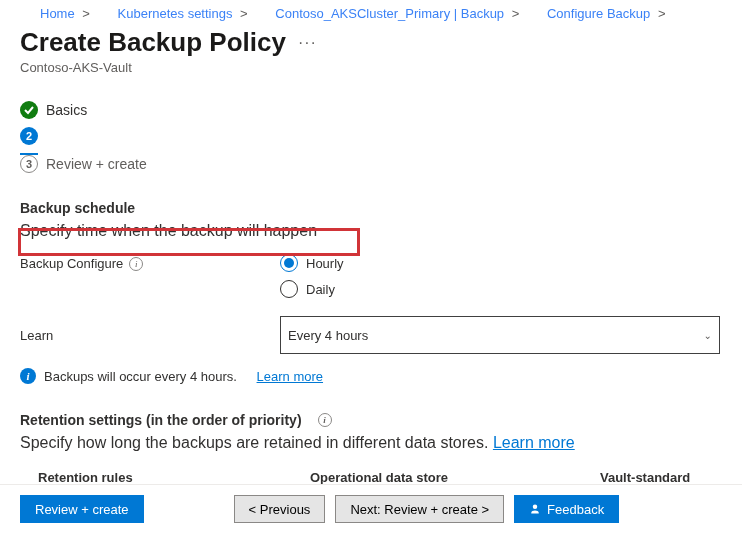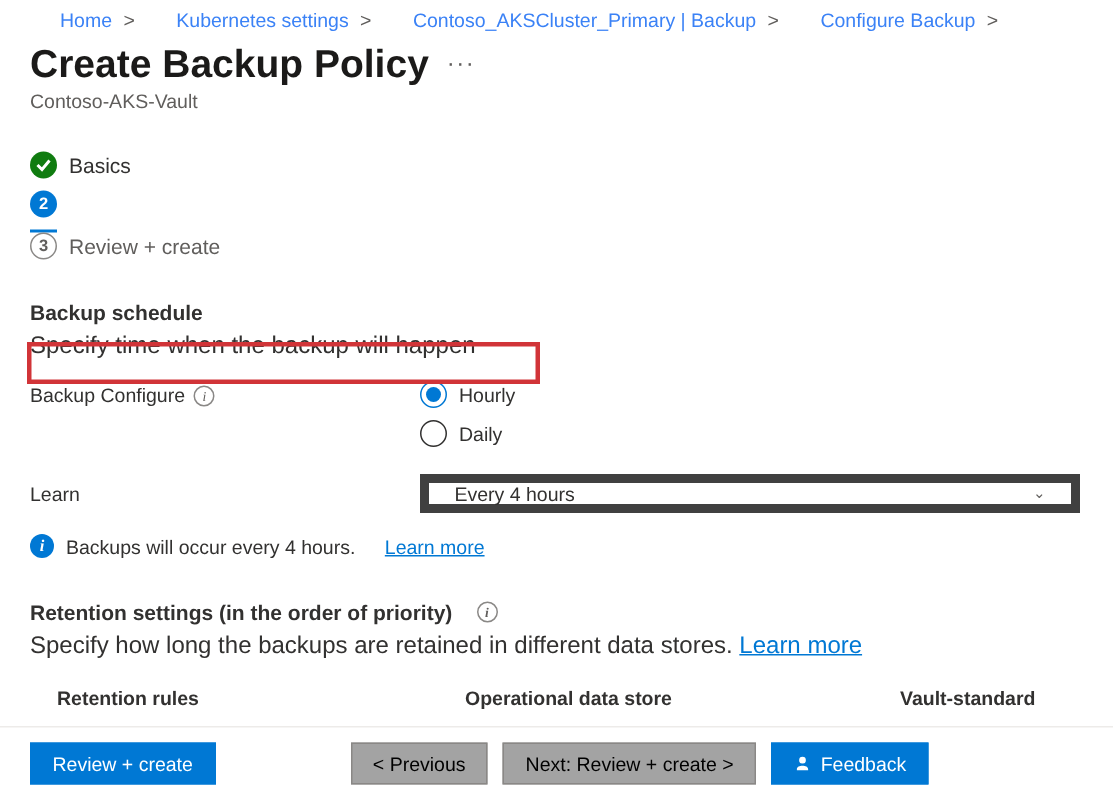--- a/index.html
+++ b/index.html
@@ -84,26 +84,26 @@
     left: 18px;
     top: 228px;
     width: 342px;
     height: 28px;
     pointer-events: none;
   }
   .select-row { display: flex; align-items: center; margin-top: 18px; }
   .select-row .label { width: 260px; font-size: 13px; }
   .select {
     flex: 1;
-    border: 6px solid #404040;
-    height: 26px;
+    border: 1px solid #404040;
+    height: 38px;
     display: flex;
     align-items: center;
     justify-content: space-between;
-    padding: 0 17px;
+    padding: 0 7px;
     font-size: 13px;
     cursor: pointer;
     max-width: 440px;
   }
   .chev { font-size: 10px; color: #605e5c; }
   .info-banner {
     display: flex; align-items: center; gap: 8px;
     margin-top: 14px; font-size: 13px;
   }
   .info-banner .bubble {
@@ -130,21 +130,21 @@
     display: flex;
     gap: 10px;
     align-items: center;
     background: #fff;
   }
   .btn {
     height: 28px;
     padding: 0 14px;
     font-size: 13px;
     border: 1px solid #8a8886;
-    background: #a3a3a3;
+    background: #e5e5e5;
     cursor: pointer;
     display: inline-flex;
     align-items: center;
     gap: 6px;
   }
   .btn.primary { background: #0078d4; border-color: #0078d4; color: #fff; }
   .spacer { width: 70px; }
   .person-icon {
     width: 12px; height: 12px; fill: #fff;
   }

